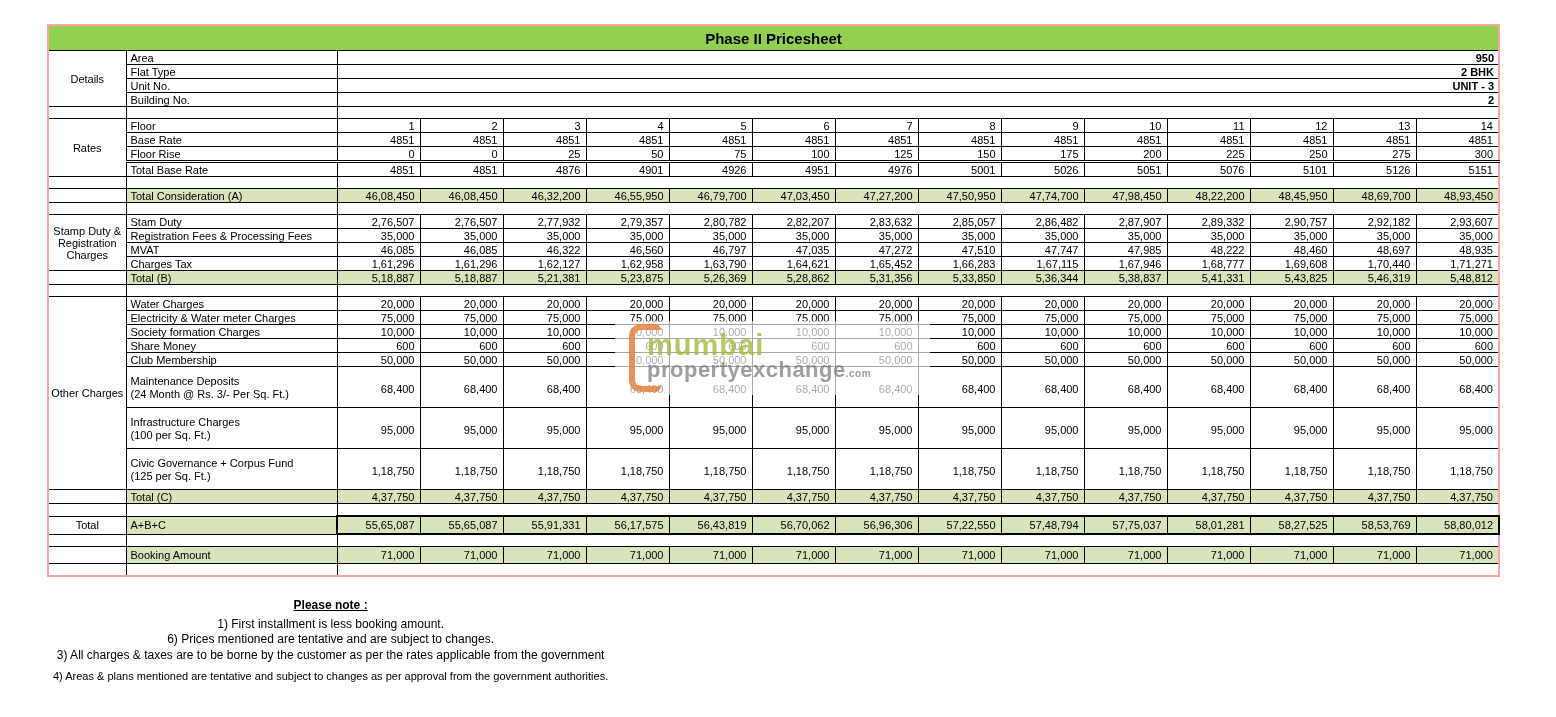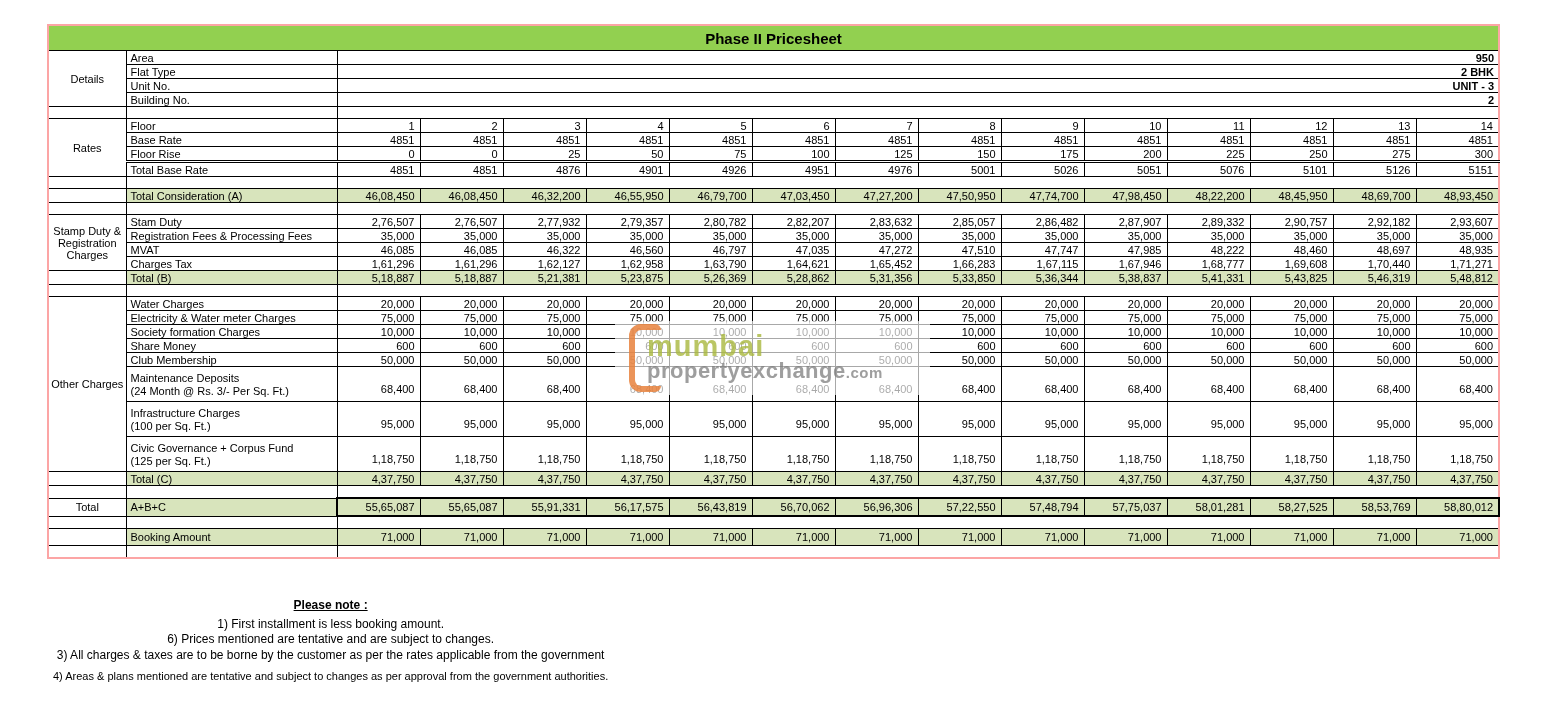--- a/index.html
+++ b/index.html
@@ -10,35 +10,35 @@
   td.title{background:#92D050;text-align:center;font-weight:bold;font-size:15px;height:24px;border-bottom:1px solid #000;}
   td.grp{text-align:center;padding:0 1px;white-space:normal;line-height:12px;}
   td.lbl{text-align:left;}
   td.ctr{text-align:right;font-weight:bold;}
   td.num{text-align:right;padding-right:5px;}
   .green{background:#D8E4BC;}
   tr.spacer td{height:11px;}
   tr.dbl td{border-top:3px double #000;}
   tr.two td{height:28px;}
   tr.two td.lbl{white-space:normal;line-height:13px;vertical-align:middle;padding-top:1px;}
-  tr.two td.num{vertical-align:bottom;padding-bottom:6px;}
+  tr.two td.num{vertical-align:bottom;padding-bottom:12px;}
   tr.grand td{height:16px;}
   tr.grand td.gbox{border-top:2px solid #000;border-bottom:2px solid #000;}
   tr.grand td.gl{border-left:2px solid #000;}
   tr.grand td.gr{border-right:2px solid #000;}
   tr.booking td{height:16px;}
   .notes{position:absolute;left:53px;top:598px;font-size:12px;line-height:15.5px;text-align:center;}
   .notes .heading{font-weight:bold;text-decoration:underline;margin-bottom:3px;}
   .notes .n4{margin-top:6px;font-size:11px;}
   .watermark{position:absolute;left:615px;top:321px;width:315px;height:74px;background:rgba(255,255,255,0.66);display:flex;align-items:center;}
   .wm-bracket{display:inline-block;width:26px;height:56px;border:6px solid rgba(232,130,60,0.85);border-right:none;border-radius:12px 6px 6px 12px;margin-left:14px;flex:none;}
   .wm-text{margin-left:-14px;}
   .wm-line1{font-size:29px;font-weight:bold;line-height:28px;color:rgba(169,184,61,0.80);letter-spacing:1px;}
   .wm-line2{font-size:22px;font-weight:bold;line-height:22px;color:rgba(125,125,125,0.75);letter-spacing:0.5px;}
-  .wm-suffix{font-size:15px;font-weight:bold;}
+  .wm-suffix{font-size:10px;font-weight:bold;}
 </style>
 </head>
 <body>
 
 <div class="sheet">
   <table>
     <colgroup>
       <col style="width:78px">
         <col style="width:211px">
       <col style="width:83px">

